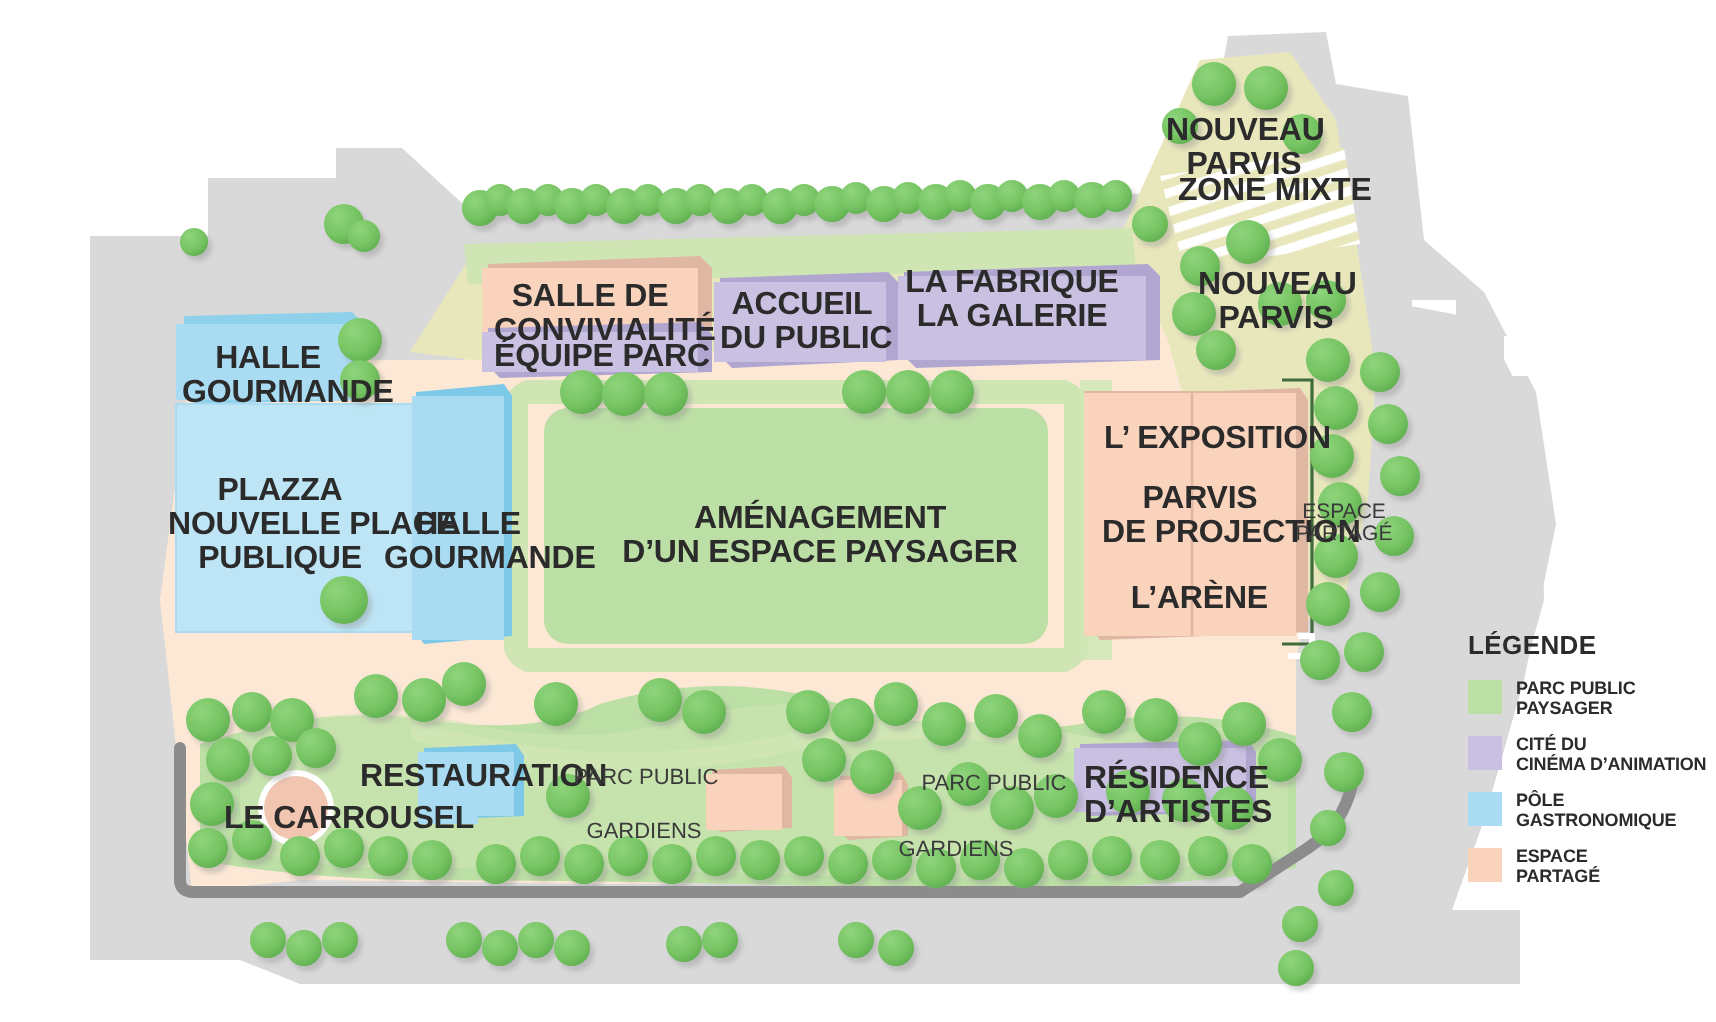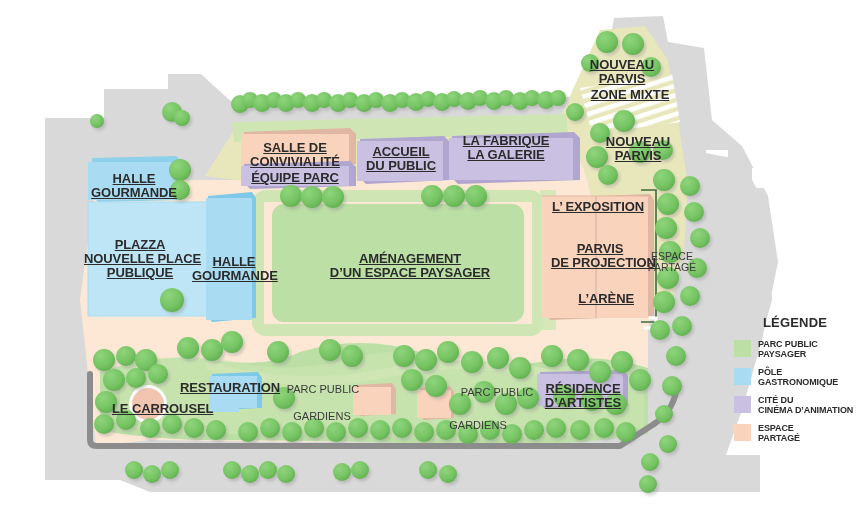--- a/index.html
+++ b/index.html
@@ -15,29 +15,29 @@
     position:absolute;
     color:#2b2b2b;
     font-weight:bold;
     text-align:center;
     line-height:1.06;
     letter-spacing:-0.1px;
     white-space:pre;
     pointer-events:none;
     font-family:"Liberation Sans", sans-serif;
   }
-  .lbl.b   {font-size:13px;text-decoration:underline;}
+  .lbl.b   {font-size:16px;}
   .lbl.thin{font-weight:normal;color:#3a3a3a;font-size:11px;letter-spacing:0px;}
   .lbl.thin2{font-weight:normal;color:#3a3a3a;font-size:10.5px;letter-spacing:0px;}
 
   
   #legend{position:absolute;left:734px;top:315px;width:122px;}
   #legend .title{
     font-size:13px;font-weight:bold;color:#2b2b2b;letter-spacing:0.2px;
-    margin:0 0 9px 0;font-family:"Liberation Sans", sans-serif;text-align:center;
+    margin:0 0 9px 0;font-family:"Liberation Sans", sans-serif;
   }
   #legend .row{display:flex;align-items:flex-start;margin-bottom:7px;}
   #legend .sw{width:17px;height:17px;flex:0 0 17px;margin-right:7px;margin-top:1px;}
   #legend .txt{
     font-size:9px;font-weight:bold;color:#2b2b2b;line-height:1.16;
     letter-spacing:-0.1px;white-space:pre;font-family:"Liberation Sans", sans-serif;
   }
 </style>
 </head>
 <body>
@@ -404,21 +404,21 @@
 DU PUBLIC</div>
       <div class="lbl b" style="left: 452px; top: 134px; width: 108px;">LA FABRIQUE
 LA GALERIE</div>
       <div class="lbl b" style="left: 310px; top: 252px; width: 200px;">AMÉNAGEMENT
 D’UN ESPACE PAYSAGER</div>
       <div class="lbl b" style="left: 583px; top: 58px; width: 78px;">NOUVEAU
 PARVIS</div>
       <div class="lbl b" style="left: 589px; top: 88px; width: 82px;">ZONE MIXTE</div>
       <div class="lbl b" style="left: 599px; top: 135px; width: 78px;">NOUVEAU
 PARVIS</div>
-      <div class="lbl b" style="left: 552px; top: 200px; width: 92px;">L’ EXPOSITION</div>
+      <div class="lbl b" style="left: 552px; top: 212px; width: 92px;">L’ EXPOSITION</div>
       <div class="lbl b" style="left: 551px; top: 242px; width: 98px;">PARVIS
 DE PROJECTION</div>
       <div class="lbl b" style="left: 558px; top: 292px; width: 76px; text-align: right;">L’ARÈNE</div>
       <div class="lbl thin2" style="left: 645px; top: 251px; width: 54px;">ESPACE
 PARTAGÉ</div>
       <div class="lbl b" style="left: 180px; top: 381px; width: 96px; text-align: center;">RESTAURATION</div>
       <div class="lbl b" style="left: 112px; top: 402px; width: 90px;">LE CARROUSEL</div>
       <div class="lbl thin" style="left: 286px; top: 384px; width: 74px;">PARC PUBLIC</div>
       <div class="lbl thin" style="left: 291px; top: 411px; width: 62px;">GARDIENS</div>
       <div class="lbl thin" style="left: 460px; top: 387px; width: 74px;">PARC PUBLIC</div>
@@ -429,28 +429,28 @@
 
   <div id="legend">
     <div class="title">LÉGENDE</div>
     <div id="legend-rows">
         <div class="row">
           <span class="sw" style="background: rgb(188, 223, 165);"></span>
           <span class="txt">PARC PUBLIC
 PAYSAGER</span>
         </div>
         <div class="row">
+          <span class="sw" style="background: rgb(201, 192, 226);"></span>
+          <span class="txt">CITÉ DU
+CINÉMA D’ANIMATION</span>
+        </div>
+        <div class="row">
           <span class="sw" style="background: rgb(169, 220, 242);"></span>
           <span class="txt">PÔLE
 GASTRONOMIQUE</span>
-        </div>
-        <div class="row">
-          <span class="sw" style="background: rgb(201, 192, 226);"></span>
-          <span class="txt">CITÉ DU
-CINÉMA D’ANIMATION</span>
         </div>
         <div class="row">
           <span class="sw" style="background: rgb(250, 211, 189);"></span>
           <span class="txt">ESPACE
 PARTAGÉ</span>
         </div>
       </div>
   </div>
 
 </div>

